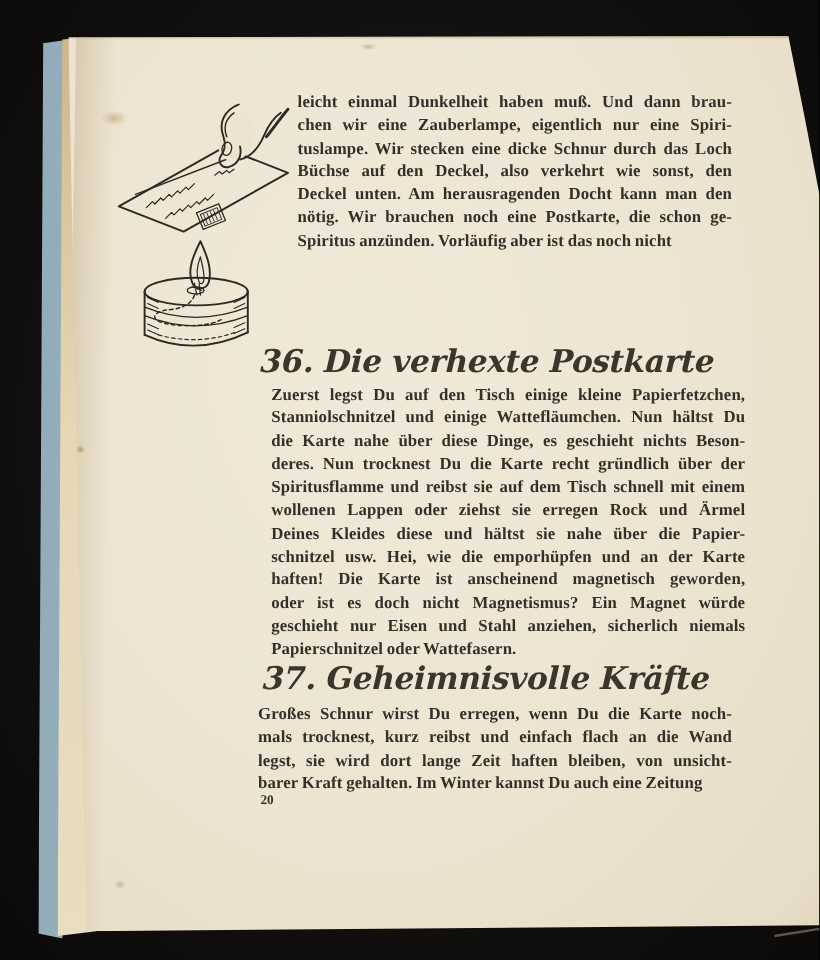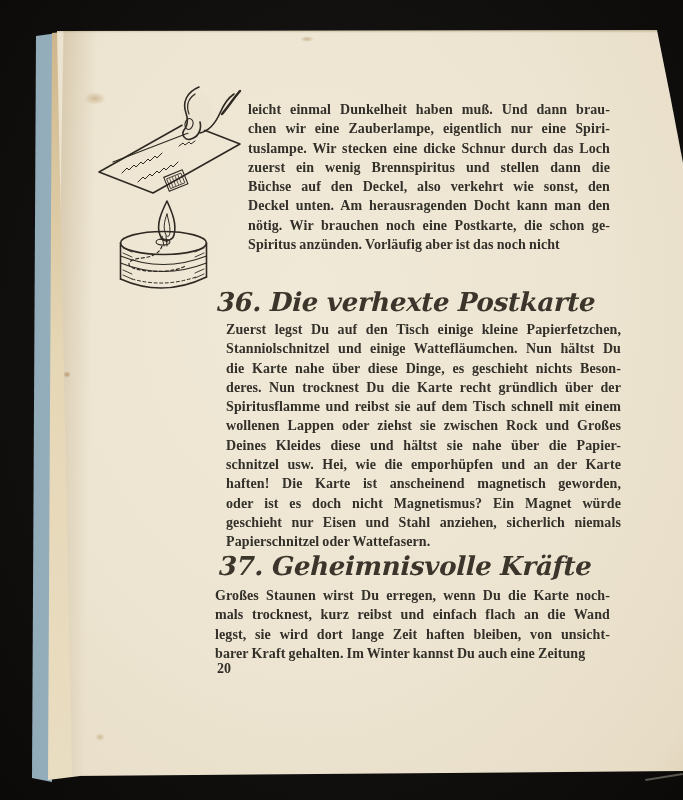--- a/index.html
+++ b/index.html
@@ -47,33 +47,33 @@
   }
 
   
   .textblock { position:absolute; }
   .line {
     font-size:14px; line-height:19.3px; font-weight:700; color:#33302a;
     text-align:justify; text-align-last:justify; white-space:nowrap;
     letter-spacing:0.1px; word-spacing:-0.5px;
   }
   .para .line:last-child { text-align-last:left; }
-  .intro   { left:248px; top:100px;  width:362px; }
+  .intro   { left:248px; top:76px;  width:362px; }
   .para-36 { left:226px; top:320px; width:395px; }
   .para-37 { left:215px; top:586px; width:395px; }
   .heading {
     position:absolute; font-family:"DejaVu Serif", serif; font-style:italic;
     font-weight:600; color:#3b352b; font-size:26px; letter-spacing:-0.3px;
     white-space:nowrap; transform: skewX(-2deg);
   }
   .heading-36 { left:217px; top:287px; }
   .heading-37 { left:219px; top:551px; }
   .page-number {
     position:absolute; left:217px; top:661px;
-    font-size:14px; font-weight:700; color:#33302a;
+    font-size:11px; font-weight:700; color:#33302a;
   }
   .illus { position:absolute; left:82px; top:86px; }
 </style>
 </head>
 <body>
 
 <div class="stage">
 
   <div class="blue-edge"></div>
   <div class="fore-edge"></div>
@@ -130,46 +130,45 @@
         <path d="M113,166 l9,-4 M113,171 l9,-4 M113,187 l9,-4 M113,192 l9,-4" stroke-width="0.9"></path>
         <path d="M80,160 C78,167 70,171 60,172 C46,173 42,180 54,183 C68,187 94,186 103,180" stroke-width="1.2" stroke-dasharray="3 2.6"></path>
         <path d="M50,193 Q82,202 114,191" stroke-width="1" stroke-dasharray="3 2.6"></path>
       </g>
     </svg>
 
     <div class="textblock intro para">
         <div class="line">leicht einmal Dunkelheit haben muß. Und dann brau-</div>
         <div class="line">chen wir eine Zauberlampe, eigentlich nur eine Spiri-</div>
         <div class="line">tuslampe. Wir stecken eine dicke Schnur durch das Loch</div>
-        <div class="line">zuerst ein wenig Brennspiritus und stellen dann die</div>
         <div class="line">Büchse auf den Deckel, also verkehrt wie sonst, den</div>
         <div class="line">Deckel unten. Am herausragenden Docht kann man den</div>
         <div class="line">nötig. Wir brauchen noch eine Postkarte, die schon ge-</div>
         <div class="line">Spiritus anzünden. Vorläufig aber ist das noch nicht</div>
       </div>
 
     <div class="heading heading-36">36. Die verhexte Postkarte</div>
     <div class="textblock para-36 para">
         <div class="line">Zuerst legst Du auf den Tisch einige kleine Papierfetzchen,</div>
         <div class="line">Stanniolschnitzel und einige Wattefläumchen. Nun hältst Du</div>
         <div class="line">die Karte nahe über diese Dinge, es geschieht nichts Beson-</div>
         <div class="line">deres. Nun trocknest Du die Karte recht gründlich über der</div>
         <div class="line">Spiritusflamme und reibst sie auf dem Tisch schnell mit einem</div>
-        <div class="line">wollenen Lappen oder ziehst sie zwischen Rock und Großes</div>
+        <div class="line">wollenen Lappen oder ziehst sie erregen Rock und Ärmel</div>
         <div class="line">Deines Kleides diese und hältst sie nahe über die Papier-</div>
         <div class="line">schnitzel usw. Hei, wie die emporhüpfen und an der Karte</div>
         <div class="line">haften! Die Karte ist anscheinend magnetisch geworden,</div>
         <div class="line">oder ist es doch nicht Magnetismus? Ein Magnet würde</div>
         <div class="line">geschieht nur Eisen und Stahl anziehen, sicherlich niemals</div>
         <div class="line">Papierschnitzel oder Wattefasern.</div>
       </div>
 
     <div class="heading heading-37">37. Geheimnisvolle Kräfte</div>
     <div class="textblock para-37 para">
-        <div class="line">Großes Staunen wirst Du erregen, wenn Du die Karte noch-</div>
+        <div class="line">Großes Schnur wirst Du erregen, wenn Du die Karte noch-</div>
         <div class="line">mals trocknest, kurz reibst und einfach flach an die Wand</div>
         <div class="line">legst, sie wird dort lange Zeit haften bleiben, von unsicht-</div>
         <div class="line">barer Kraft gehalten. Im Winter kannst Du auch eine Zeitung</div>
       </div>
 
     <div class="page-number">20</div>
   </div>
 
   <div class="scratch"></div>
 </div>

